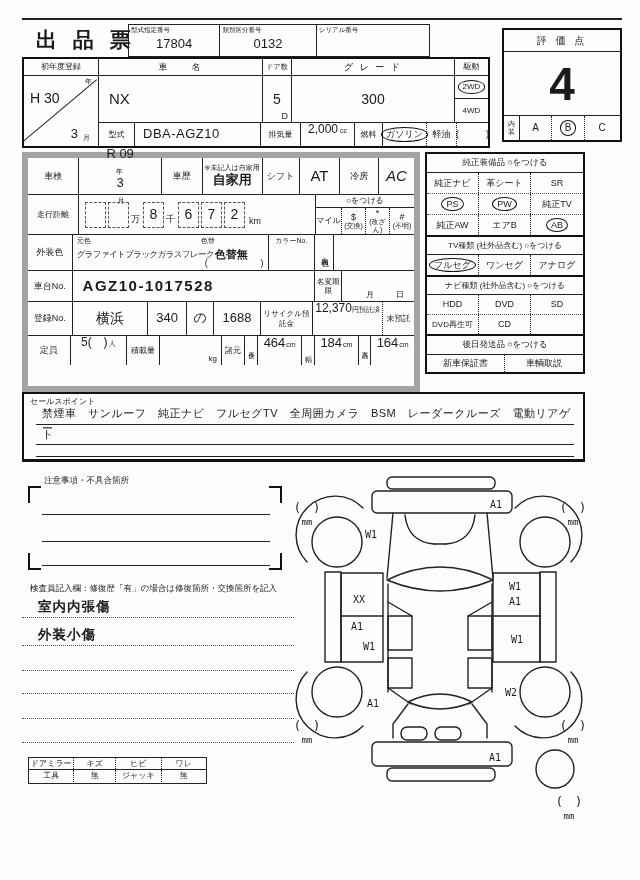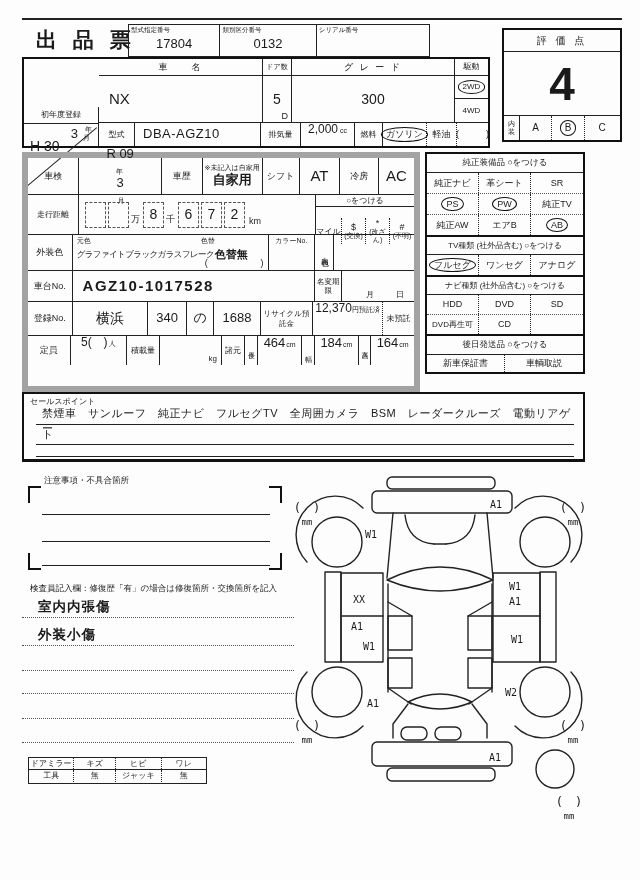--- a/index.html
+++ b/index.html
@@ -66,21 +66,21 @@
           <span class="circled">B</span>
         </div>
       <div class="cell sm10" style="width:34px;">
           <span>C</span>
         </div>
     </div>
   </div>
 
   <div class="abs flex" style="left:22px;top:57px;width:468px;height:91px;border:2px solid #111;">
 
-    <div class="cell" style="width:75px;justify-content:flex-start;margin-top:48px;">
+    <div class="cell" style="width:75px;justify-content:flex-start;">
       <div class="hd sm8" style="height:17px;width:100%;">初年度登録</div>
       <div style="position:relative;width:100%;flex:1;">
         <div class="diag" style="width:96px;left:-12px;top:34px;transform:rotate(-40deg);"></div>
         <span class="abs sm7" style="right:6px;top:2px;">年</span>
         <span class="abs v14" style="left:6px;top:14px;">H 30</span>
         <span class="abs v13" style="right:20px;bottom:4px;">3</span>
         <span class="abs sm7" style="right:8px;bottom:4px;">月</span>
       </div>
     </div>
     <div class="flex col" style="width:389px;">
@@ -137,37 +137,37 @@
         <span class="sm7" style="margin:6px 0 0 2px;">月</span>
       </div>
       <div class="cell sm9" style="width:42px;">車歴</div>
       <div class="cell" style="width:62px;">
         <span class="sm7" style="margin-bottom:1px;">※未記入は自家用</span>
         <span class="v13" style="font-weight:600;">自家用</span>
       </div>
       <div class="cell sm9" style="width:38px;">シフト</div>
       <div class="cell v15" style="width:42px;">AT</div>
       <div class="cell sm9" style="width:40px;">冷房</div>
-      <div class="cell v15" style="width:36px;">AC</div>
+      <div class="cell v15" style="width:36px;font-style:italic;">AC</div>
     </div>
 
     <div class="row" style="height:40px;">
       <div class="cell sm8" style="width:53px;">走行距離</div>
       <div class="cell" style="width:247px;flex-direction:row;justify-content:flex-start;padding-left:5px;">
         <span class="dashbox"></span>
         <span class="dashbox"></span>
         <span class="sm9" style="margin:10px 2px 0 1px;">万</span>
         <span class="dashbox">8</span>
         <span class="sm9" style="margin:10px 2px 0 1px;">千</span>
         <span class="dashbox">6</span>
         <span class="dashbox">7</span>
         <span class="dashbox">2</span>
         <span class="sm9" style="margin:14px 0 0 3px;">km</span>
       </div>
-      <div style="width:98px;display:flex;flex-direction:column;box-sizing:border-box;gap:11px;">
+      <div style="width:98px;display:flex;flex-direction:column;box-sizing:border-box;">
         <div class="hd sm8" style="height:13px;">○をつける</div>
         <div class="flex" style="flex:1;">
           <div class="cell dt sm8" style="width:26px;">マイル</div>
           <div class="cell dt" style="width:24px;">
             <span class="sm9">$</span>
             <span class="sm7">(交換)</span>
           </div>
           <div class="cell dt" style="width:24px;">
             <span class="sm9">*</span>
             <span class="sm7">(改ざん)</span>

